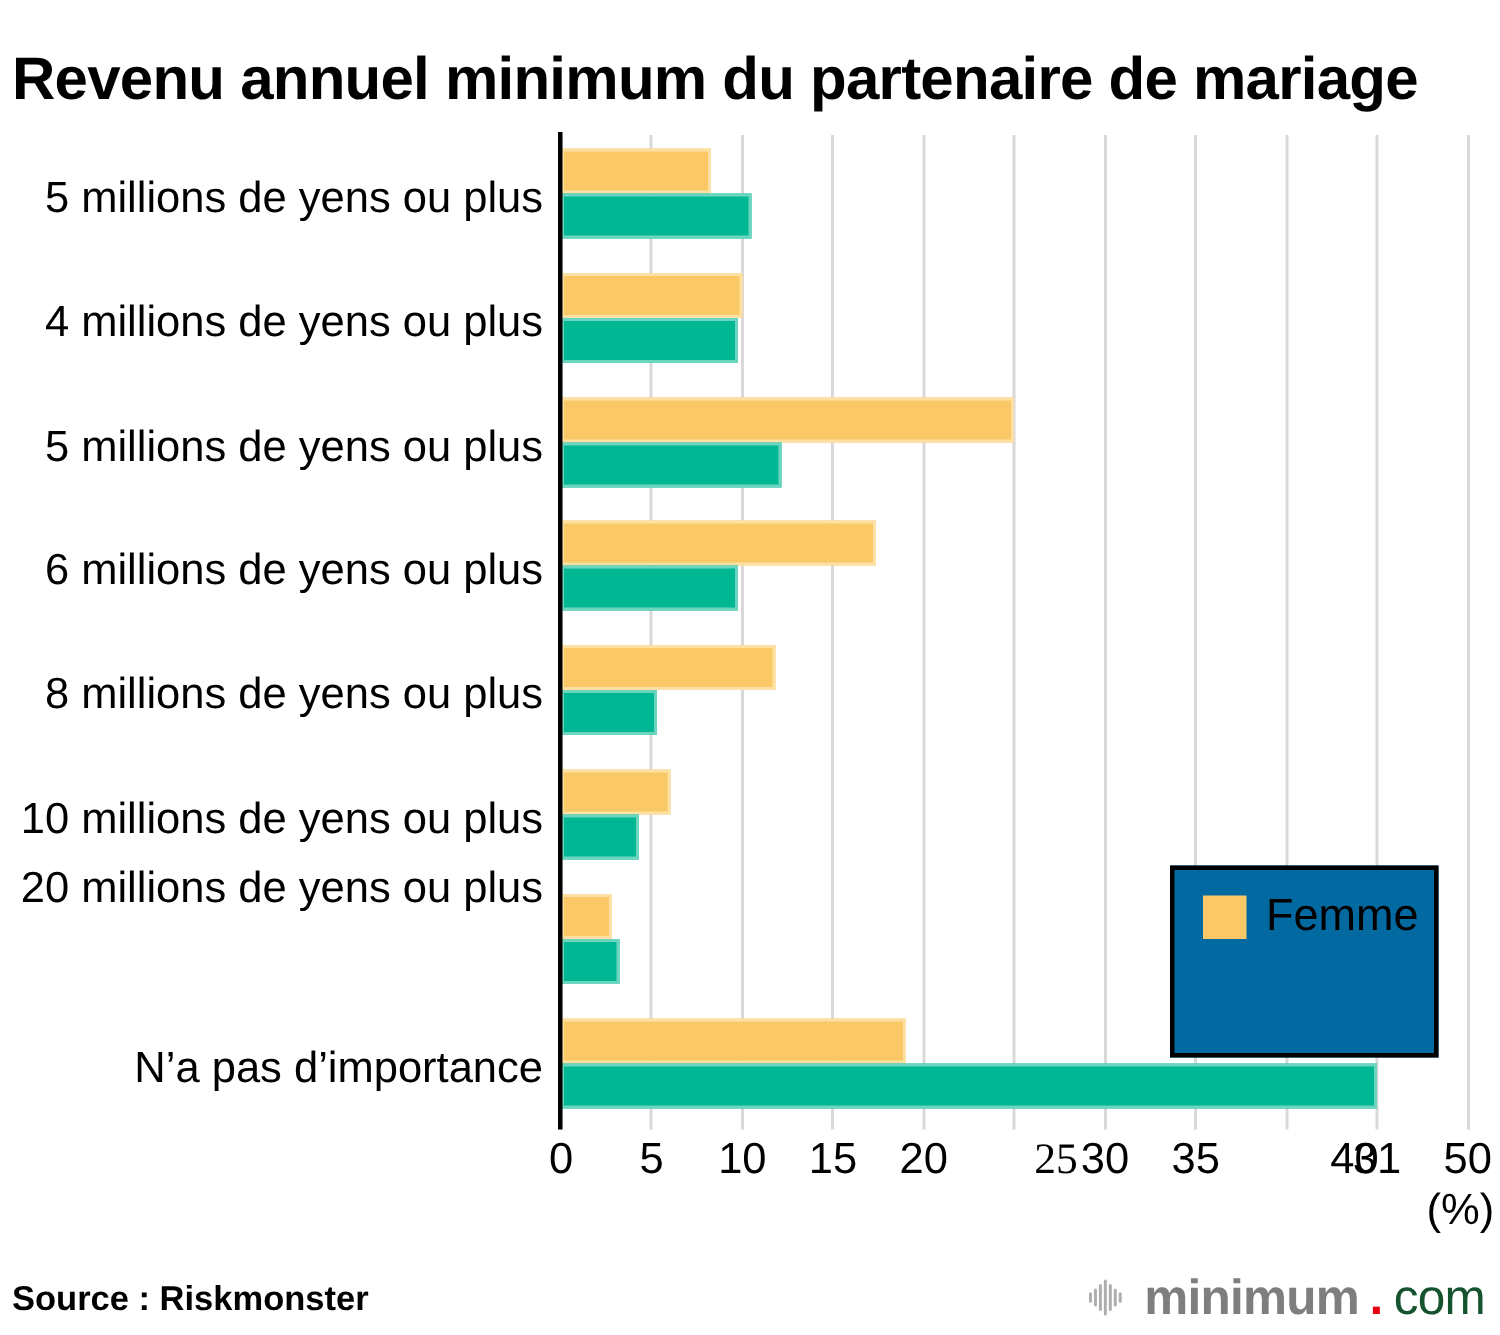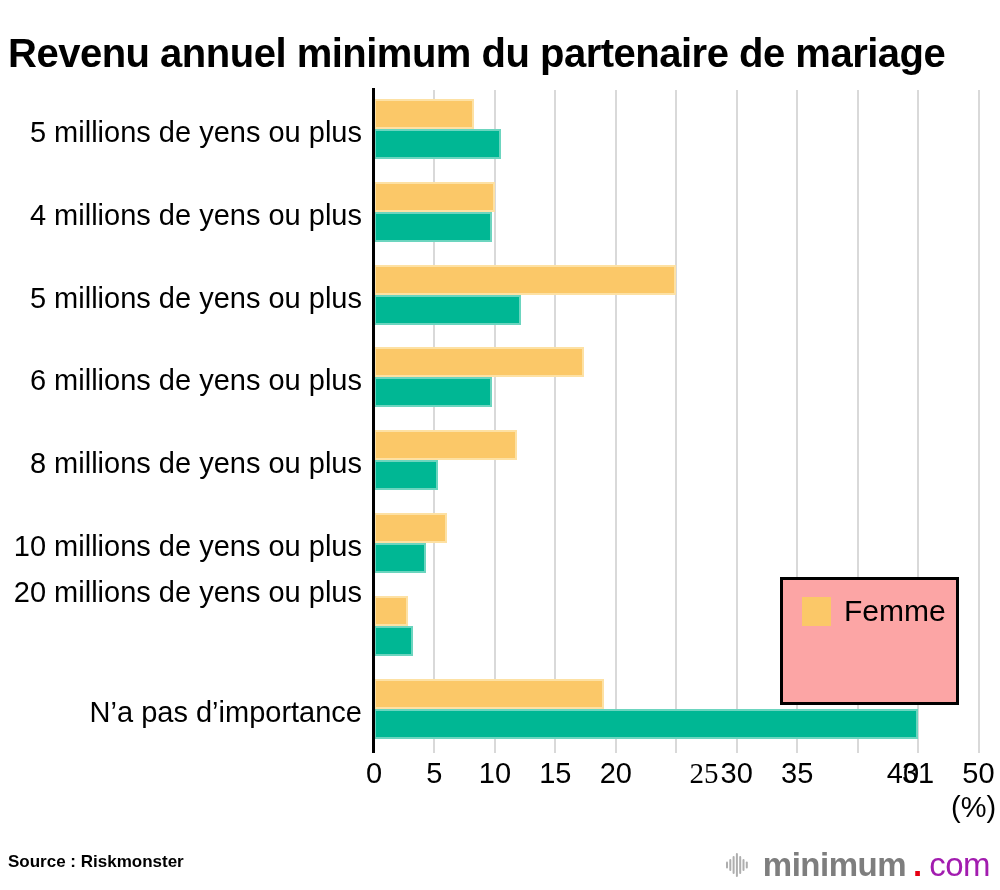--- a/index.html
+++ b/index.html
@@ -22,32 +22,32 @@
     position:absolute;right:638px;font-size:29px;line-height:36px;
     white-space:nowrap;text-align:right;
   }
   .tick-label{
     position:absolute;top:757px;font-size:29px;transform:translateX(-50%);
     white-space:nowrap;
   }
   .pct-label{position:absolute;left:951px;top:791px;font-size:29px;}
   .legend{
     position:absolute;left:780px;top:577px;width:173px;height:122px;
-    border:3px solid #000;background:#fca5a5;z-index:5;
+    border:3px solid #000;background:#0369a1;z-index:5;
   }
   .legend-row{position:absolute;left:19px;display:flex;align-items:center;gap:13px;}
   .legend-row.r0{top:16px;}
   .legend-row.r1{top:69px;}
   .legend-swatch{width:29px;height:29px;flex:0 0 auto;}
   .legend-label{font-size:30px;line-height:30px;}
-  .source{position:absolute;left:8px;top:852px;font-size:17px;font-weight:bold;white-space:nowrap;}
+  .source{position:absolute;left:8px;top:852px;font-size:23px;font-weight:bold;white-space:nowrap;}
   .logo{position:absolute;right:10px;top:846px;display:flex;align-items:center;gap:7px;}
   .logo .brand{font-size:33px;font-weight:bold;color:#7e7e7e;letter-spacing:-0.5px;}
   .logo .dot{font-size:33px;font-weight:bold;color:#e60012;}
-  .logo .tld{font-size:33px;font-weight:normal;color:#a21caf;letter-spacing:-0.5px;}
+  .logo .tld{font-size:33px;font-weight:normal;color:#14532d;letter-spacing:-0.5px;}
 </style>
 </head>
 <body>
 
 <h1 class="title">Revenu annuel minimum du partenaire de mariage</h1>
 
 <div class="plot">
   <div class="axis-line"></div>
   <div id="gridlines">
       <div class="gridline" style="left: 373px;"></div>

